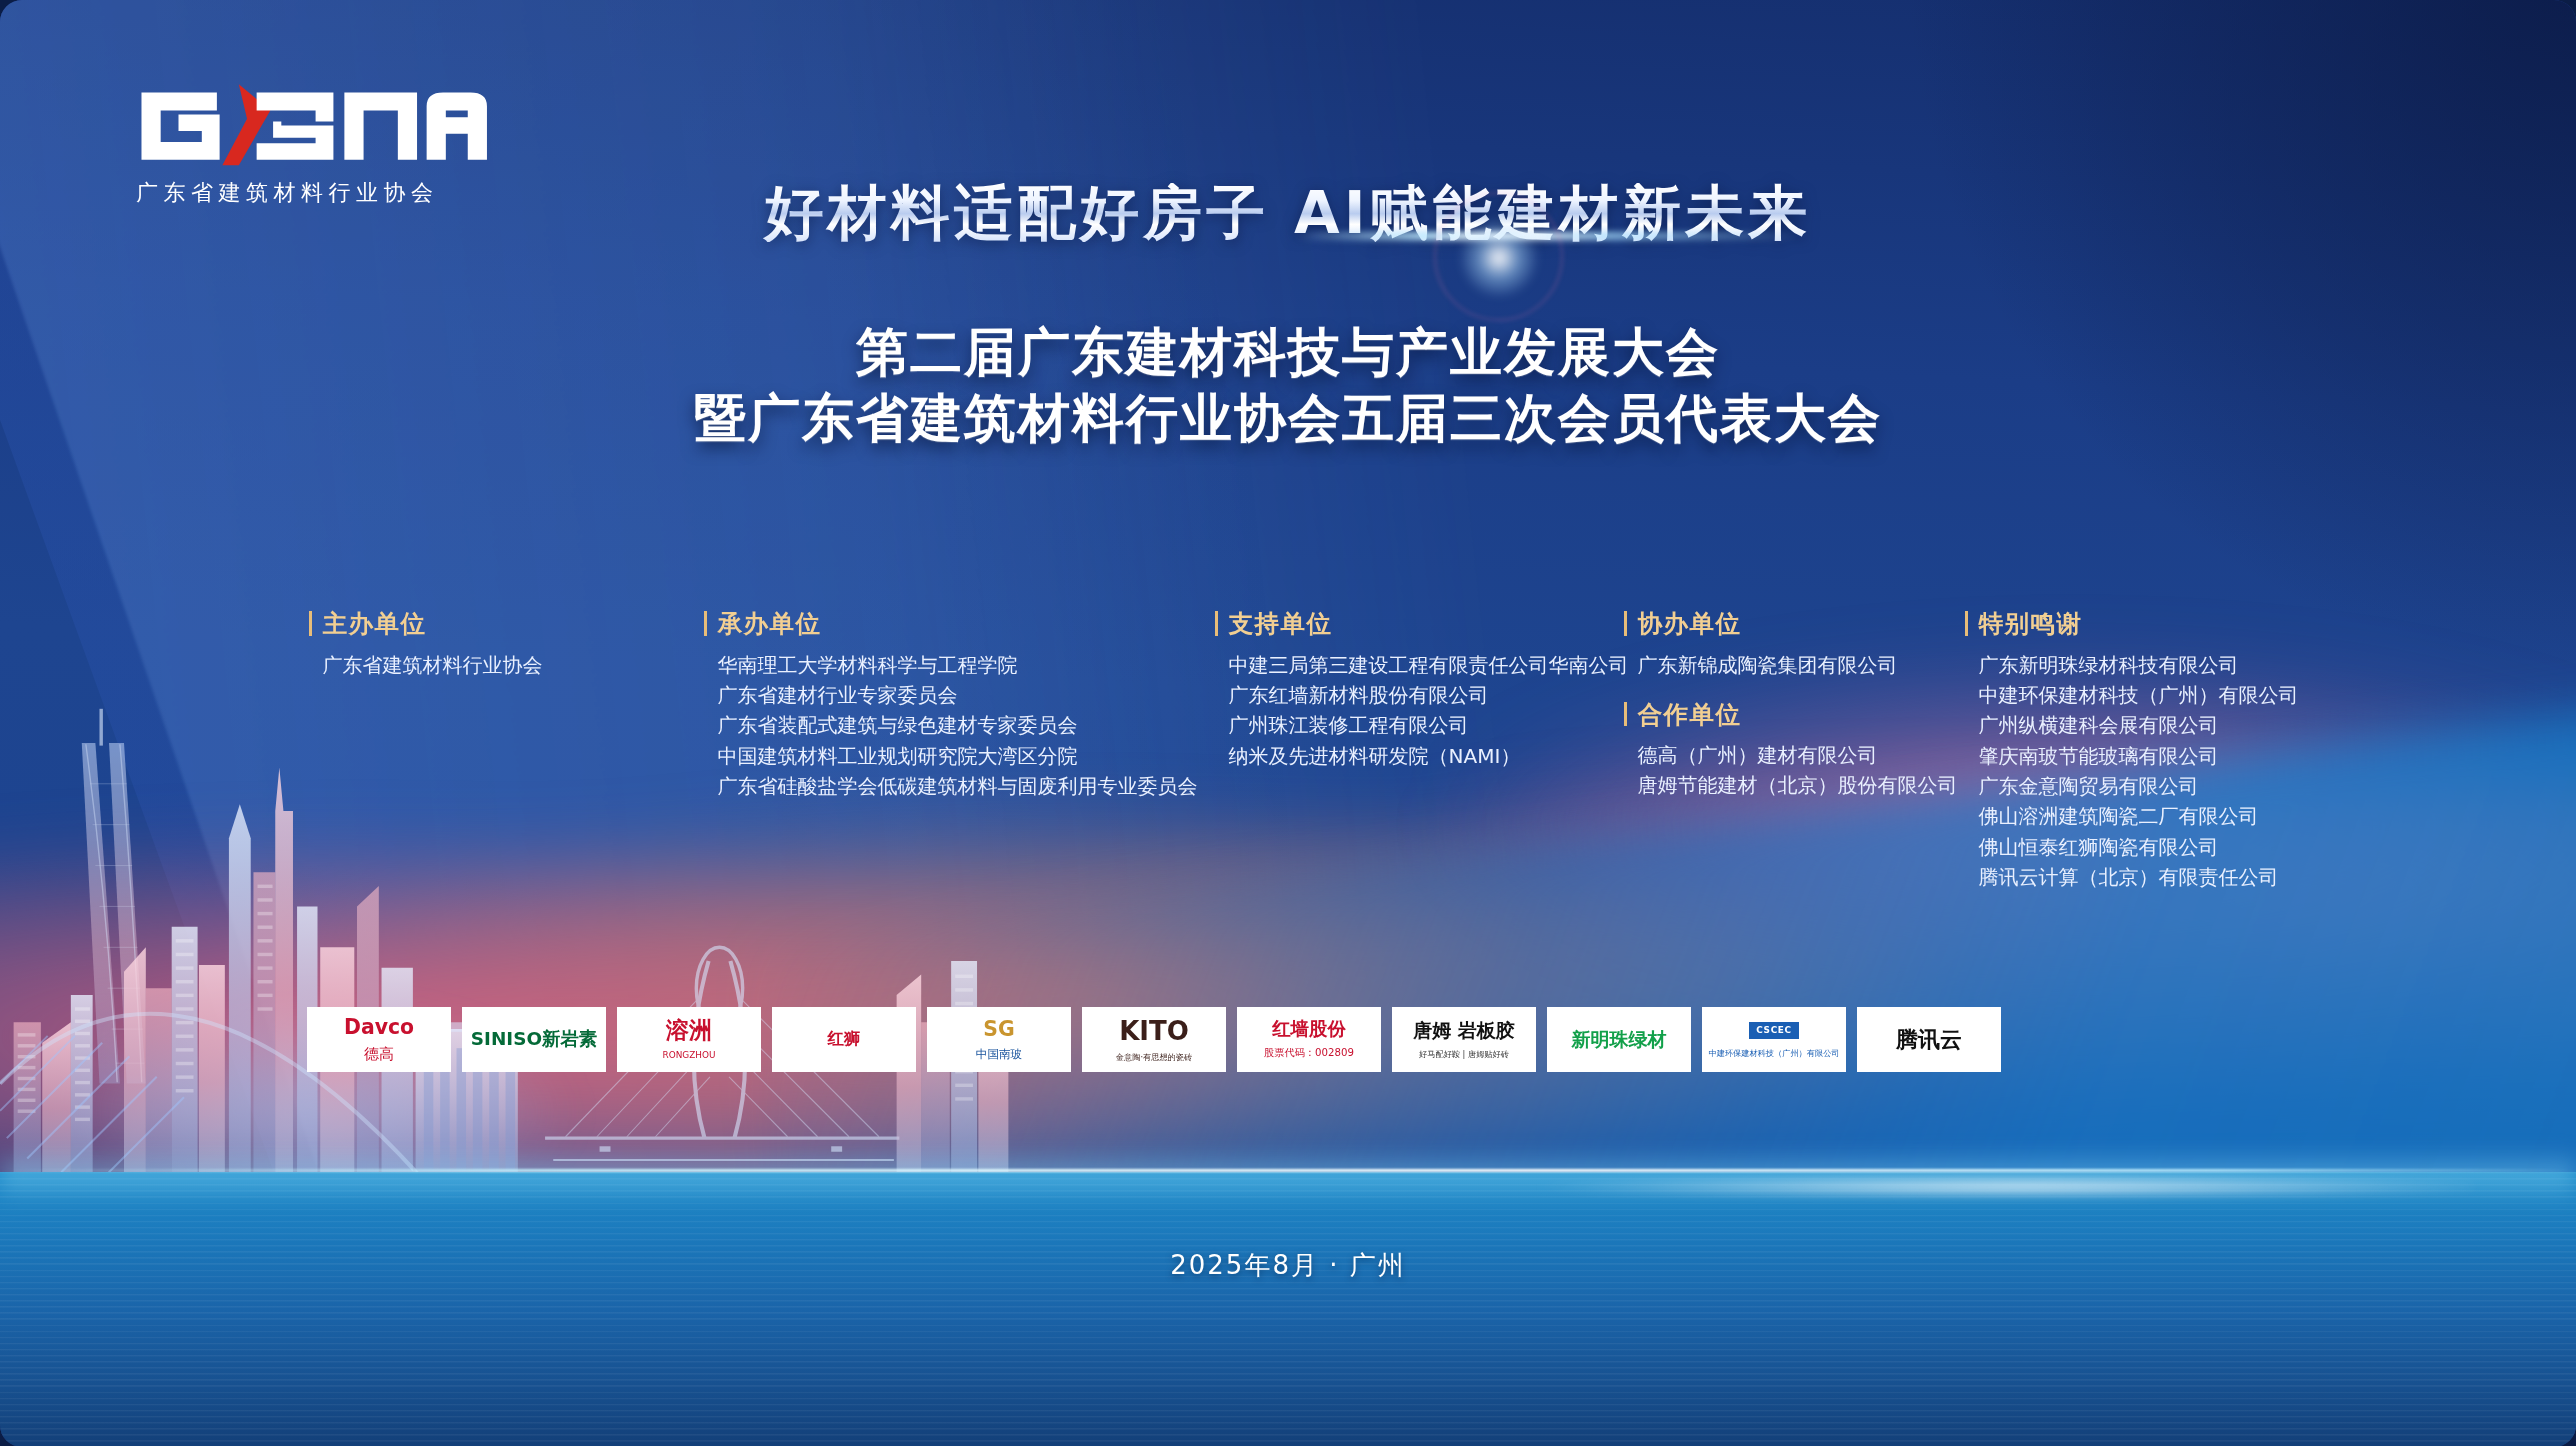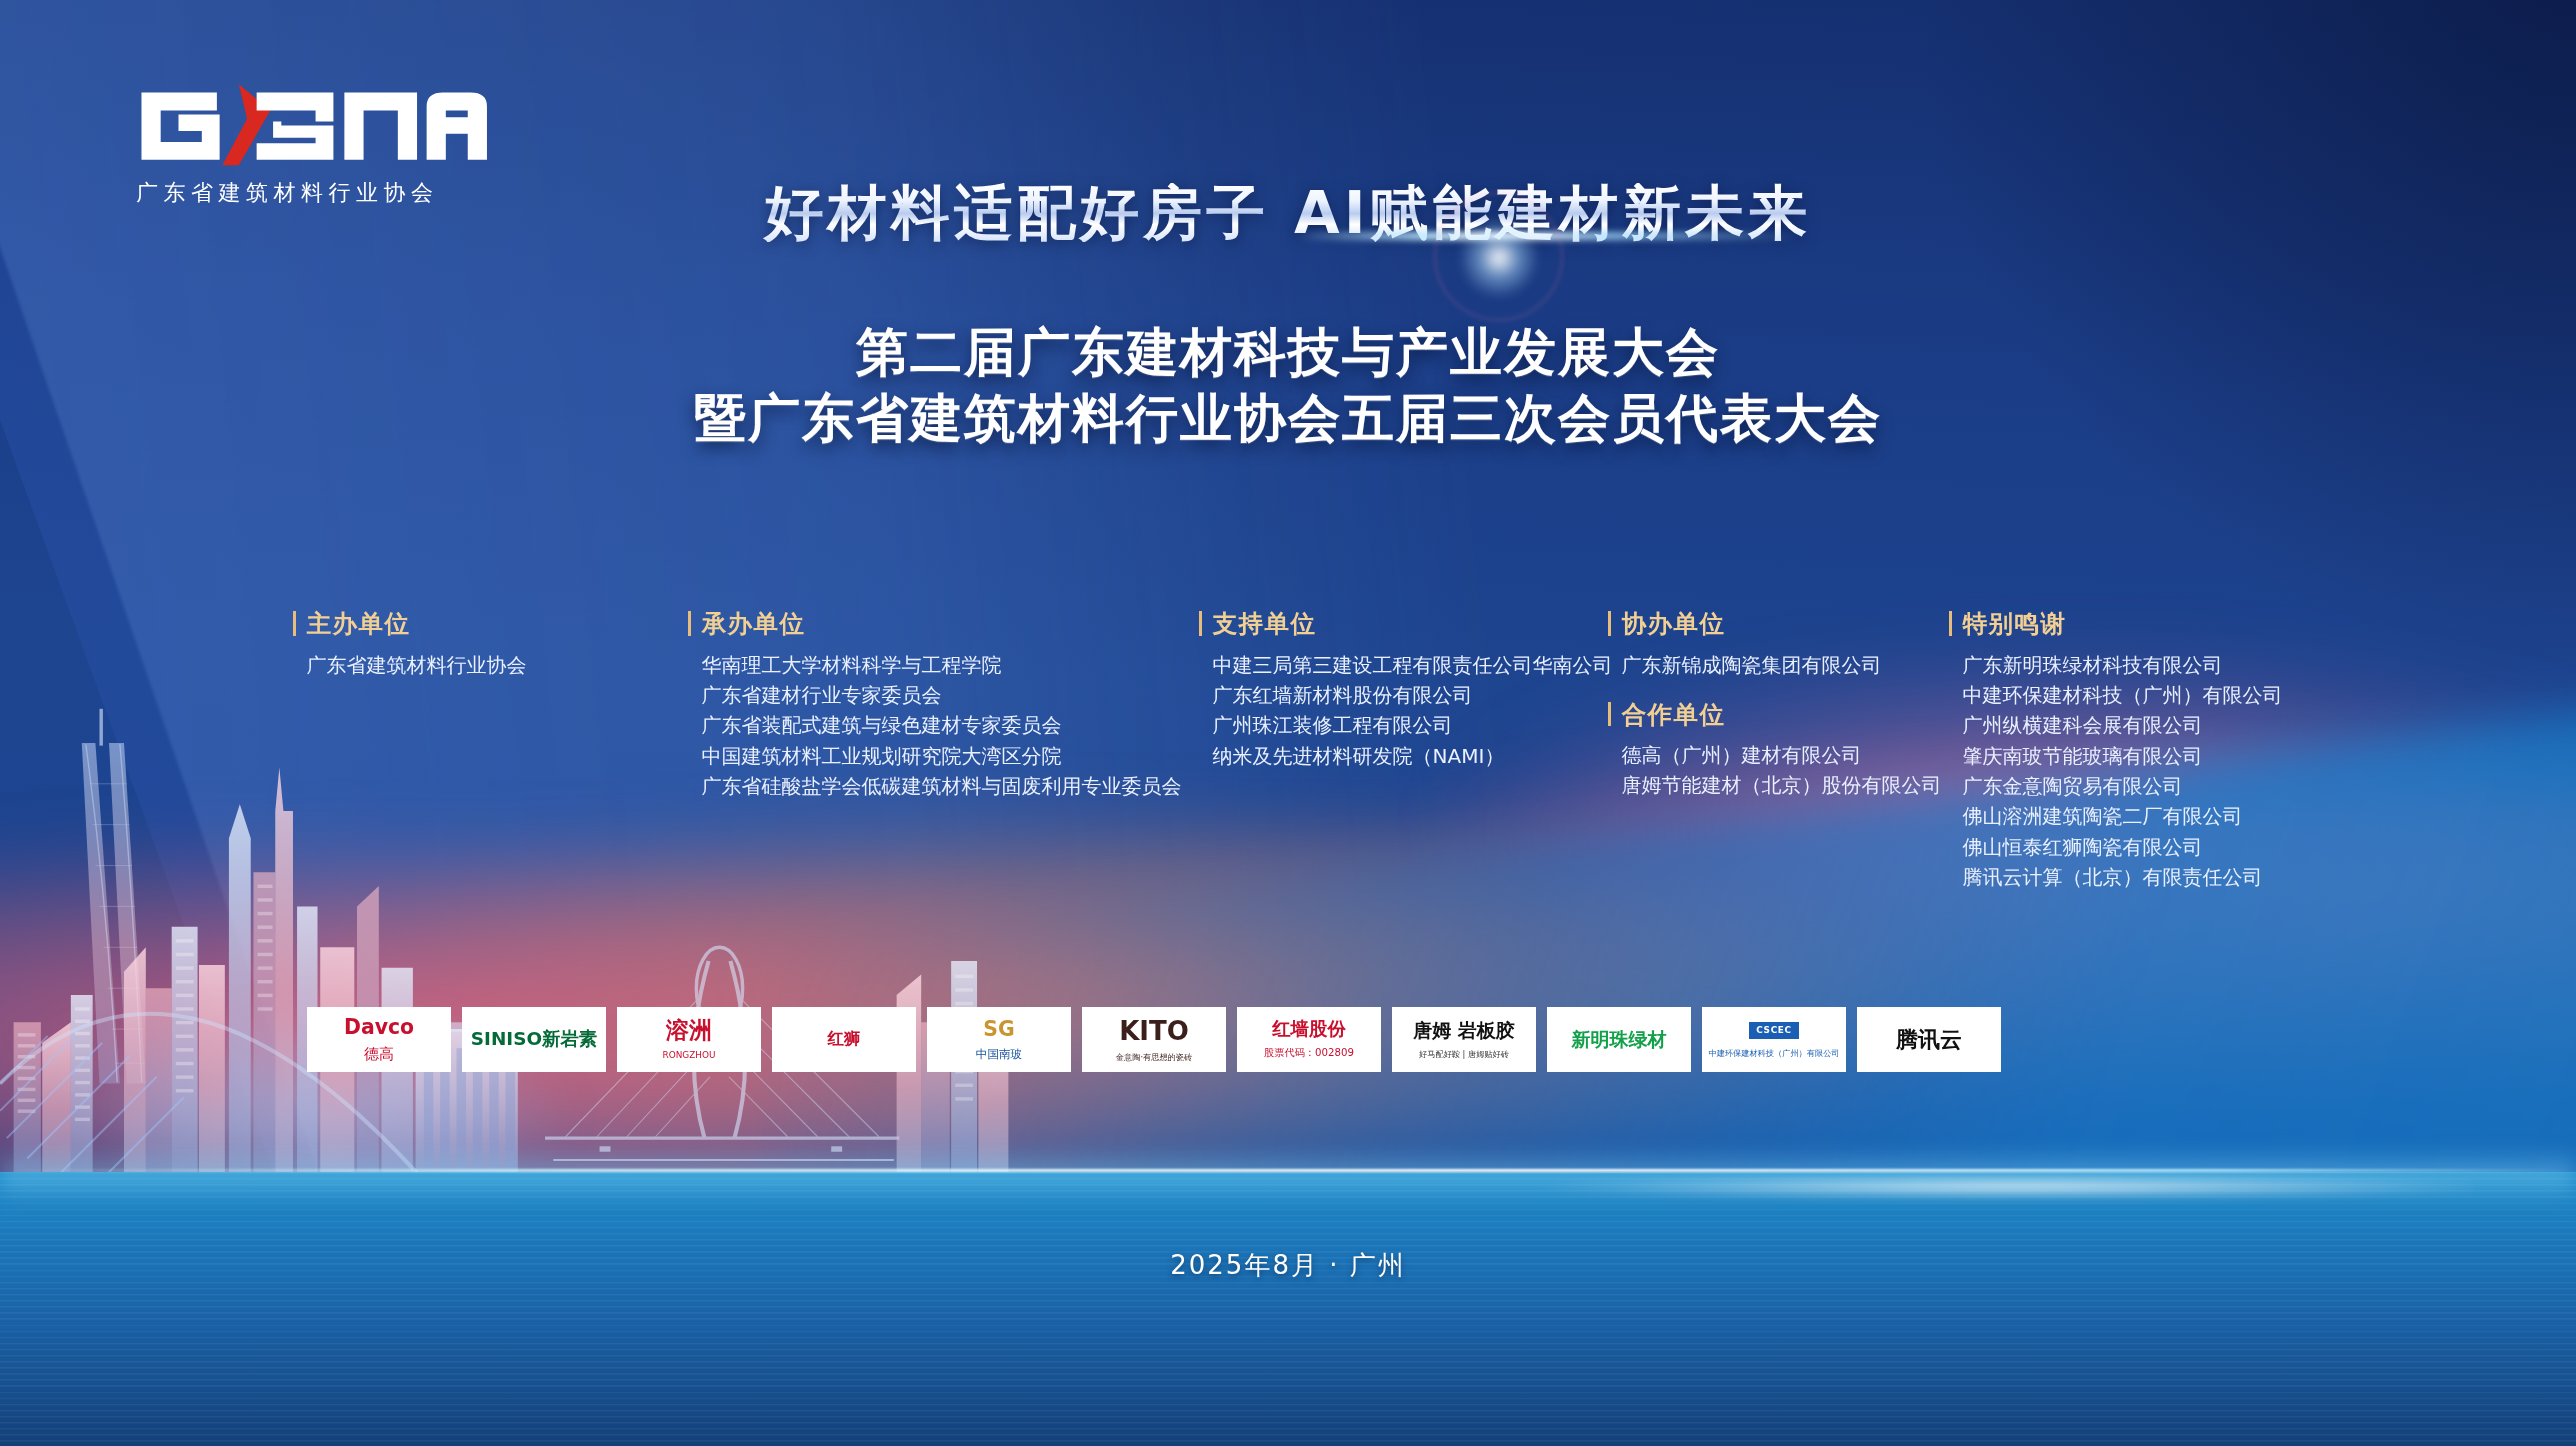--- a/index.html
+++ b/index.html
@@ -1,20 +1,21 @@
 <!DOCTYPE html>
 <html style="font-size:11px"><head>
 <meta charset="utf-8">
 <style>
   html,body{margin:0;padding:0;background:#0b1d46;}
   *{box-sizing:border-box;}
   .stage{
     position:relative;width:2576px;height:1447px;overflow:hidden;
     font-family:"Liberation Sans","DejaVu Sans",sans-serif;
     background:#17377f;
+    border-radius:22px;
   }
 
   
   .bg-base{position:absolute;inset:0;
     background:
       radial-gradient(115% 80% at 50% 118%, #1a8fd0 0%, #1a6fb8 16%, rgba(26,90,170,0) 44%),
       linear-gradient(183deg,#152f6f 0%,#1b3d87 26%,#1e4590 48%,#1d4490 62%,#1a3f8b 78%,#15306f 100%);
   }
   
   .bg-wedge{position:absolute;left:-6%;top:-14%;width:74%;height:130%;
@@ -83,21 +84,21 @@
   .flare-ring{position:absolute;left:1434px;top:192px;width:129px;height:129px;border-radius:50%;
     border:2px solid rgba(255,120,170,.22);filter:blur(2px);}
 
   
   .title{position:absolute;left:0;right:0;top:320px;text-align:center;}
   .title-line{font-size:52px;font-weight:bold;color:#ffffff;line-height:1.26;letter-spacing:2px;
     font-family:"DejaVu Sans","Liberation Sans",sans-serif;
     text-shadow:0 6.8px 15px rgba(4,14,48,.62), 0 1.4px 0 rgba(255,255,255,.25);}
 
   
-  .cols{position:absolute;left:0;top:607px;width:2476px;height:286px;}
+  .cols{position:absolute;left:16px;top:607px;width:2476px;height:286px;}
   .col{position:absolute;top:0;}
   .sec{margin-bottom:17.7px;}
   .sec-head{display:flex;align-items:center;gap:11px;margin-bottom:9.5px;}
   .sec-bar{width:2.7px;height:24.5px;background:#e8bd79;flex:0 0 auto;}
   .sec-title{color:#f2cf92;font-size:24.5px;font-weight:bold;letter-spacing:1.4px;
     font-family:"DejaVu Sans","Liberation Sans",sans-serif;white-space:nowrap;}
   .sec-list{padding-left:13.6px;}
   .sec-item{color:#e9f0ff;font-size:20px;line-height:1.52;white-space:nowrap;
     font-family:"DejaVu Sans","Liberation Sans",sans-serif;}
 

